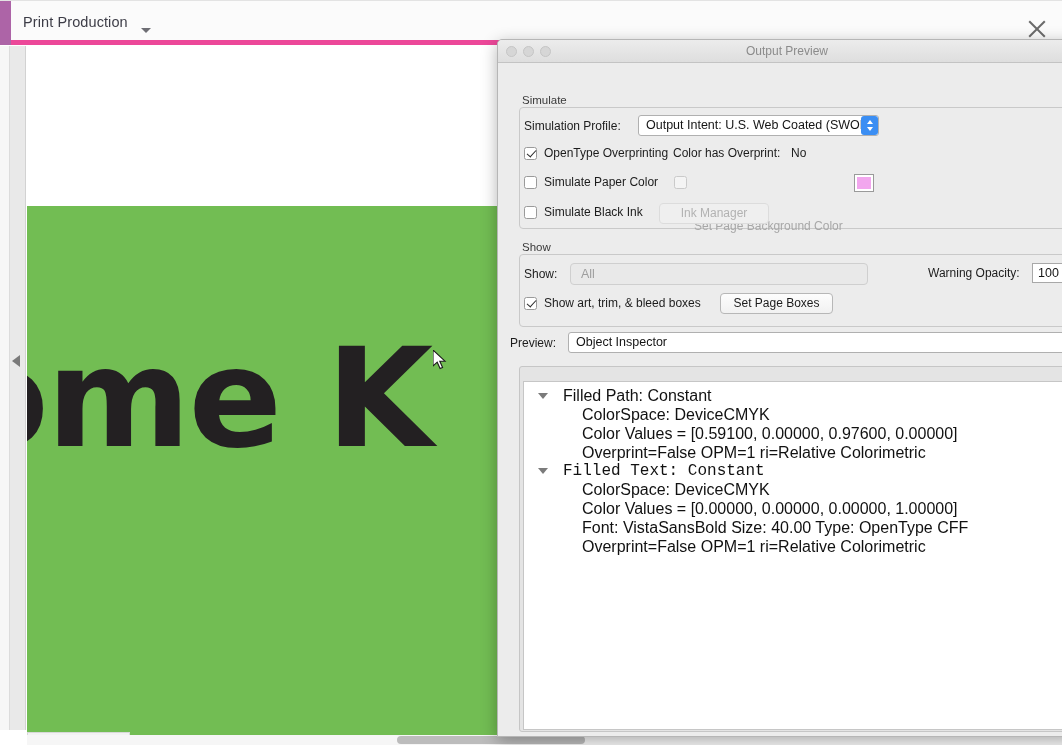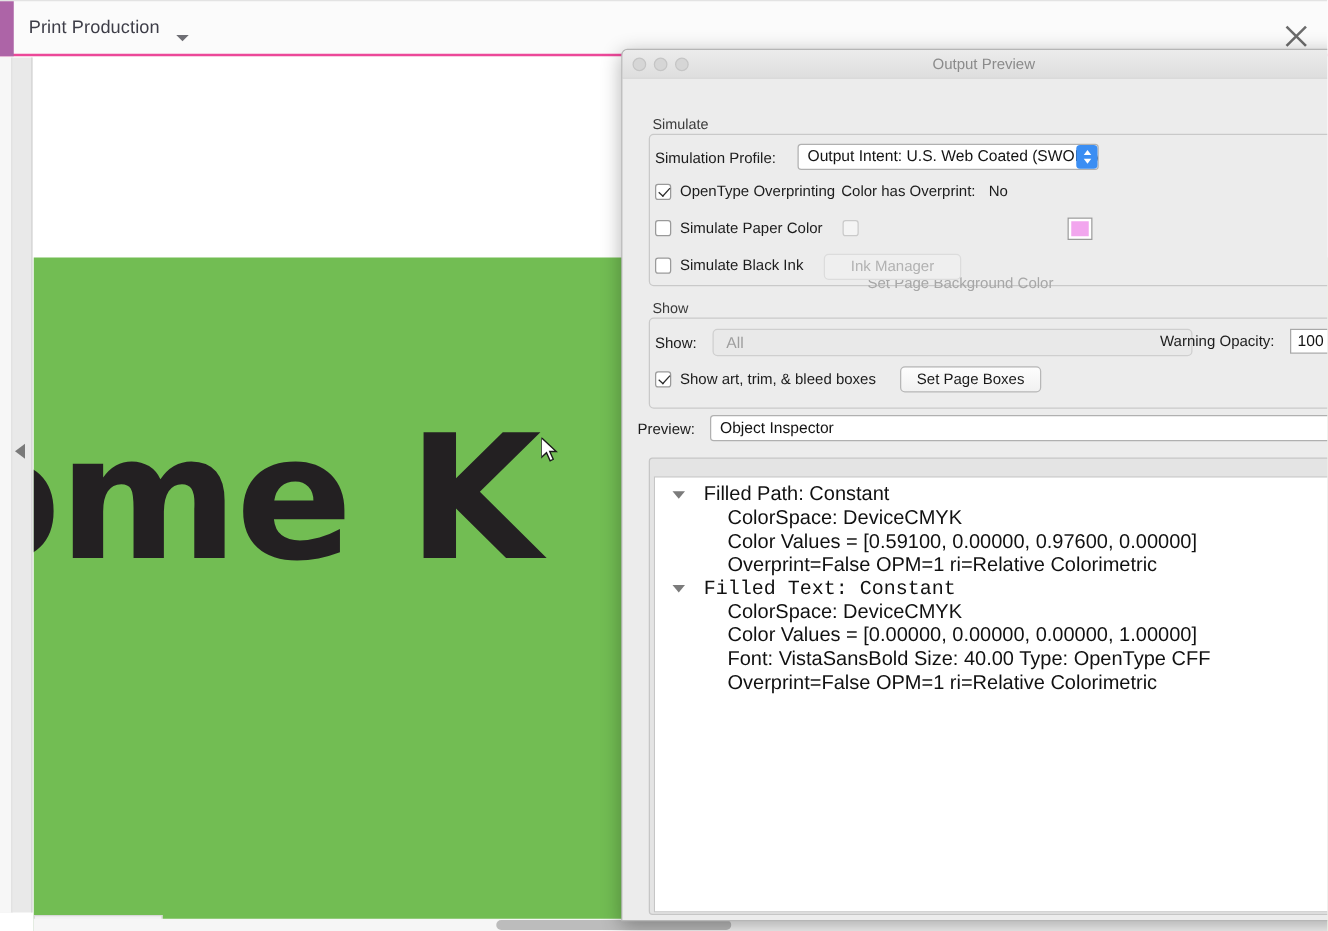--- a/index.html
+++ b/index.html
@@ -19,21 +19,21 @@
     background: #ffffff;
     overflow: hidden;
   }
 
   
   .app-toolbar {
     position: absolute;
     left: 0; top: 0;
     width: 1062px; height: 45px;
     background: #fbfbfb;
-    border-bottom: 2px solid #ec4899;
+    border-bottom: 5px solid #ec4899;
   }
   .app-toolbar-topline {
     position: absolute;
     left: 0; top: 0; width: 1062px; height: 1px;
     background: #e3e3e3;
   }
   .purple-accent {
     position: absolute;
     left: 0; top: 1px;
     width: 11px; height: 44px;
@@ -442,21 +442,21 @@
       </div>
 
       <div class="cbx" style="left:26px; top:143px;"></div>
       <div class="row-label" style="left:46px; top:142px;">Simulate Black Ink</div>
       <div class="btn dim" style="left:161px; top:140px; width:110px;">Ink Manager</div>
 
       <div class="group-label" style="left:24px; top:178px;">Show</div>
       <div class="group-box" style="left:21px; top:191px; width:560px; height:73px;"></div>
 
       <div class="row-label" style="left:26px; top:204px;">Show:</div>
-      <div class="select-flat" style="left:72px; top:200px; width:384px;">All</div>
+      <div class="select-flat" style="left:72px; top:200px; width:298px;">All</div>
       <div class="row-label" style="left:430px; top:203px;">Warning Opacity:</div>
       <div class="numfield" style="left:534px; top:200px; width:44px;">100</div>
 
       <div class="cbx checked" style="left:26px; top:234px;"></div>
       <div class="row-label" style="left:46px; top:233px;">Show art, trim, &amp; bleed boxes</div>
       <div class="btn" style="left:222px; top:230px; width:113px;">Set Page Boxes</div>
 
       <div class="row-label" style="left:12px; top:273px;">Preview:</div>
       <div class="textfield" style="left:70px; top:269px; width:511px;">Object Inspector</div>
 

